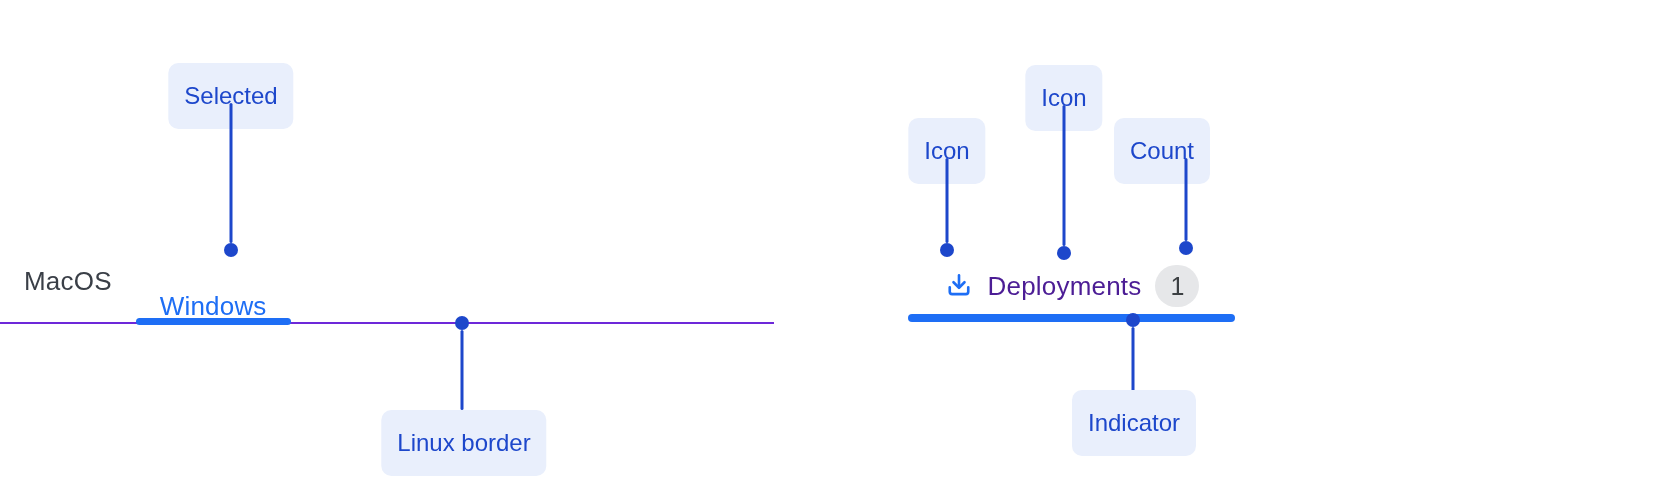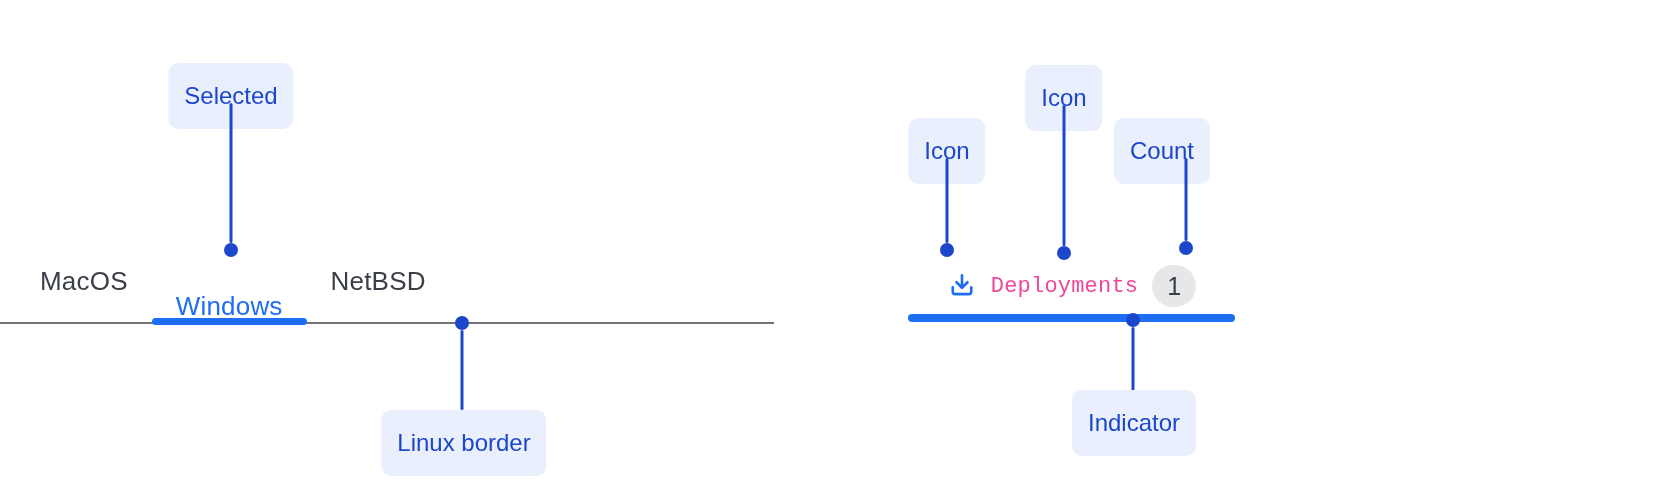--- a/index.html
+++ b/index.html
@@ -6,41 +6,41 @@
   body {
     width:1672px; height:486px; background:#ffffff; position:relative;
     overflow:hidden; font-family:"Liberation Sans", sans-serif;
     -webkit-font-smoothing:antialiased;
   }
   .abs { position:absolute; }
 
   
   .tabbar {
     position:absolute; left:0; top:241px; width:774px; height:83px;
-    box-sizing:border-box; border-bottom:2px solid #737373;
-    display:flex; align-items:stretch; padding-left:16px;
+    box-sizing:border-box; border-bottom:2px solid #6d28d9;
+    display:flex; align-items:stretch; padding-left:0;
   }
   .tab {
     position:relative; display:flex; align-items:center; justify-content:center;
     padding:0 24px; font-size:26px; color:#3a3f47; cursor:pointer; letter-spacing:.2px;
   }
   .tab.selected { color:#1e6ef5;align-items:flex-end; }
   .tab .underline {
     position:absolute; left:0; right:0; bottom:-3px; height:7px;
     background:#1e6ef5; border-radius:4px;
   }
 
   
   .dep-tab {
     position:absolute; left:908px; top:258px; width:327px; height:64px;
     box-sizing:border-box; padding-bottom:8px;
     display:flex; align-items:center; justify-content:center; gap:14px;
     cursor:pointer;
   }
-  .dep-label { font-size:22px; color:#ec4899; letter-spacing:.2px;font-family:Liberation Mono, monospace; }
+  .dep-label { font-size:26px; color:#4c1d95; letter-spacing:.2px; }
   .dl-icon { width:30px; height:30px; display:inline-flex; }
   .badge {
     min-width:44px; height:42px; border-radius:21px; background:#e6e7e9;
     color:#3c4043; font-size:25px; display:flex; align-items:center;
     justify-content:center; box-sizing:border-box; padding:0 6px;
   }
   .indicator {
     position:absolute; left:0; right:0; bottom:0; height:8px;
     background:#1e6ef5; border-radius:4px;
   }
@@ -63,23 +63,20 @@
 </head>
 <body>
 
 <div class="tabbar">
   <div class="tab">
     <span class="tab-label">MacOS</span>
   </div>
   <div class="tab selected">
     <span class="tab-label">Windows</span>
     <span class="underline"></span>
-  </div>
-  <div class="tab">
-    <span class="tab-label">NetBSD</span>
   </div>
 </div>
 
 <div class="dep-tab">
   <span class="dl-icon">
     <svg viewBox="0 0 24 24" width="30" height="30" fill="none" stroke="#1e6ef5" stroke-width="2.1" stroke-linecap="round" stroke-linejoin="round">
       <path d="M12 3.5 V13"></path>
       <path d="M7.6 9 L12 13.4 L16.4 9"></path>
       <path d="M4.6 13 v3.6 c0 1.05 .85 1.9 1.9 1.9 h11 c1.05 0 1.9 -.85 1.9 -1.9 V13"></path>
     </svg>

